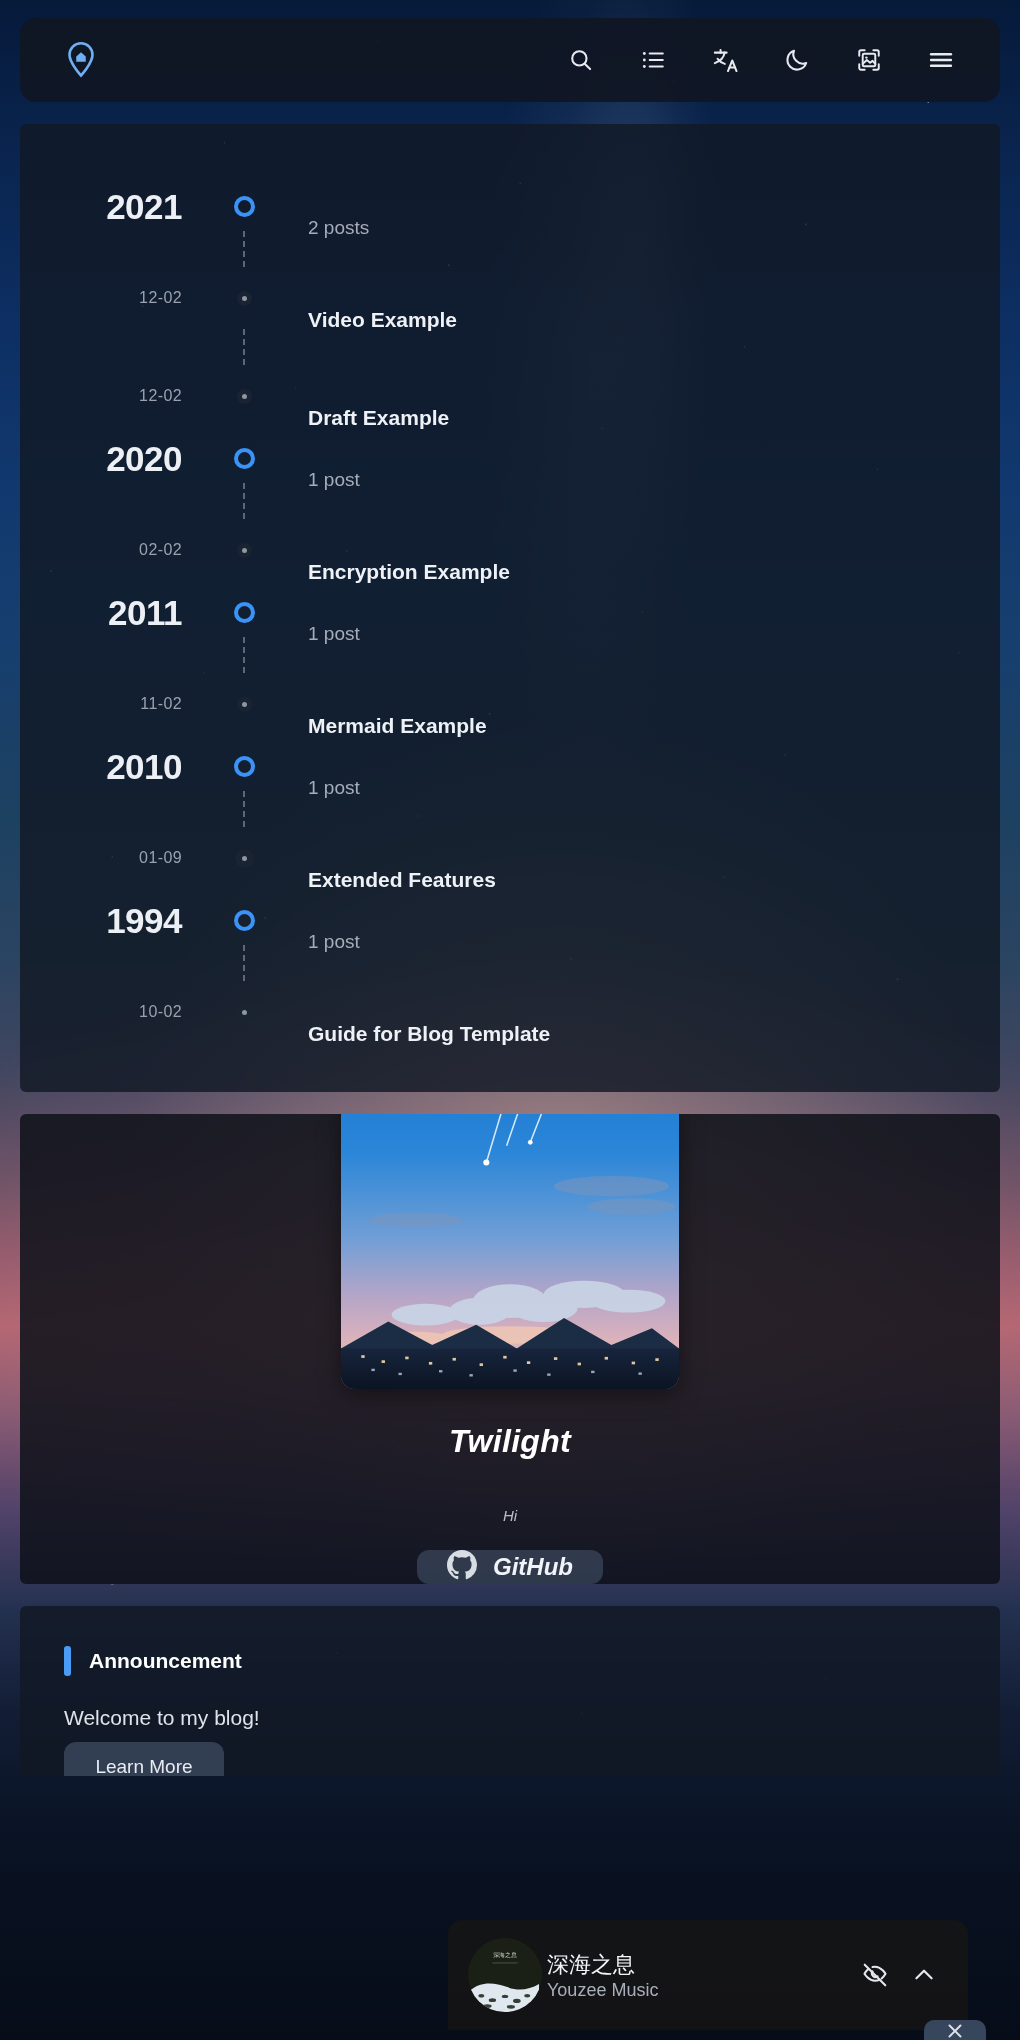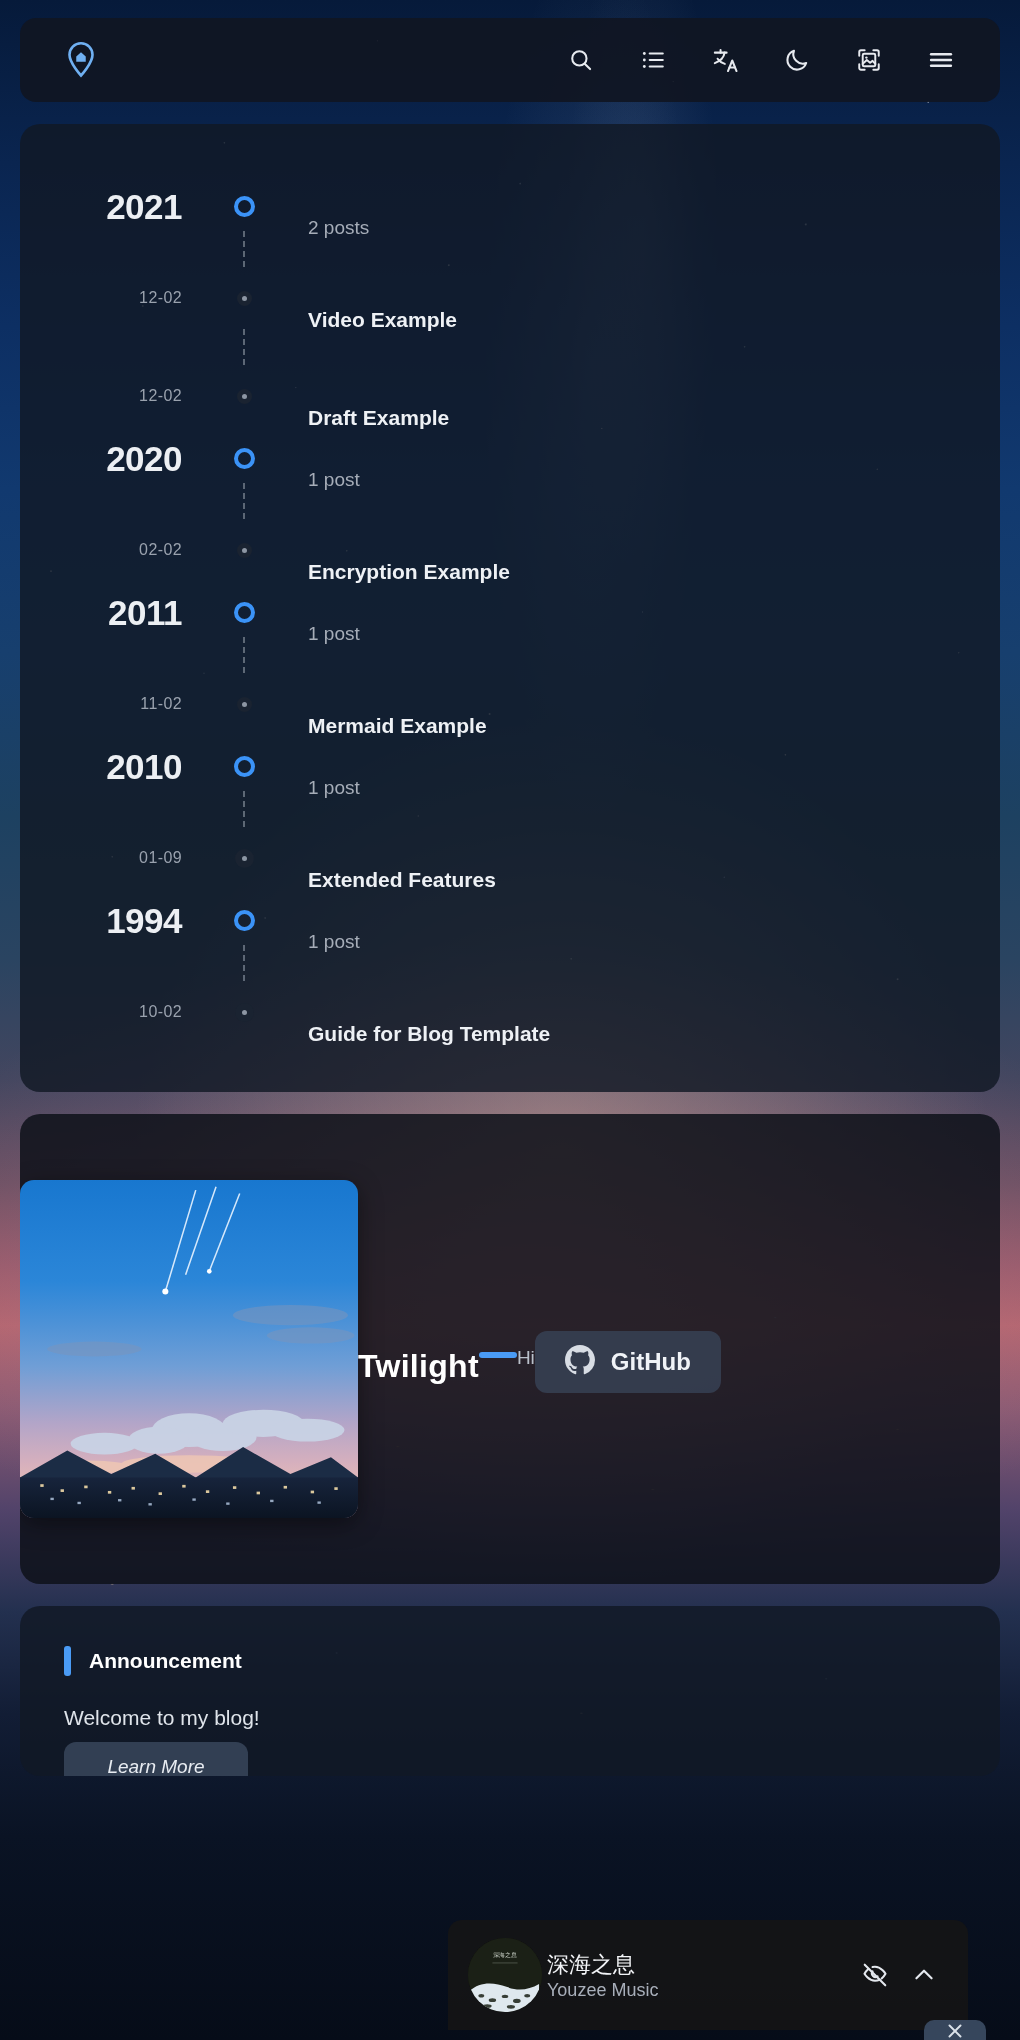--- a/index.html
+++ b/index.html
@@ -101,21 +101,21 @@
     padding:0 40px;
   }
   .logo{ width:42px; height:42px; display:flex; align-items:center; justify-content:center; cursor:pointer; }
   .nav-actions{ display:flex; align-items:center; gap:34px; }
   .nav-btn{ width:38px; height:38px; display:flex; align-items:center; justify-content:center;
             cursor:pointer; color:#e7eaef; }
   .nav-btn svg{ display:block; }
 
   
   .card{
-    margin-top:22px; border-radius:20px;
+    margin-top:22px; border-radius:6px;
     background:rgba(17,24,36,.82);
     overflow:hidden;
   }
   .archive-card{ padding:54px 0 46px; }
 
   .tl-row{ display:flex; align-items:center; }
   .tl-left{ width:196px; text-align:right; padding-right:34px; flex:none; }
   .tl-mid{ width:56px; flex:none; display:flex; justify-content:center; position:relative; }
   .tl-right{ flex:1; padding-left:36px;margin-top:43px; }
 
@@ -136,49 +136,49 @@
   .gap{ height:30px; }
   .gap .tl-mid::before{
     content:""; position:absolute; left:50%; top:-18px; bottom:-18px;
     border-left:2px dashed #77808d; transform:translateX(-1px); opacity:.75;
   }
 
   
   .profile-card{
     position:relative; height:470px;
     background:rgba(14,18,26,.86);
-    display:flex; flex-direction:row; align-items:center; justify-content:flex-start;
+    display:flex; flex-direction:column; align-items:center; justify-content:flex-end;font-style:italic;
   }
   .avatar{
     width:338px; height:338px; border-radius:14px; overflow:hidden; flex:none;
     box-shadow:0 6px 24px rgba(0,0,0,.45);
   }
   .avatar svg{ display:block; width:100%; height:100%; }
   .profile-name{ margin-top:34px; font-size:32px; font-weight:bold; color:#fff; letter-spacing:.3px; }
   .name-underline{ margin-top:11px; width:38px; height:6px; border-radius:3px; background:#4a9bf5; }
-  .profile-bio{ margin-top:18px; font-size:19px; color:#b9c0ca; }
+  .profile-bio{ margin-top:36px; font-size:15px; color:#b9c0ca; }
   .social-btn{
     margin-top:26px; height:62px; padding:0 30px; border-radius:12px;
     background:rgba(56,68,88,.78);
     display:flex; align-items:center; gap:16px; cursor:pointer;
   }
   .social-btn .gh-label{ font-size:24px; font-weight:bold; color:#f0f3f7; }
 
   
   .announce-card{ height:170px; padding:40px 44px 0; position:relative; }
   .announce-head{ display:flex; align-items:center; gap:18px; }
   .announce-bar{ width:7px; height:30px; border-radius:3px; background:#4a9bf5; flex:none; }
   .announce-title{ font-size:21px; font-weight:bold; color:#fff; }
   .announce-text{ margin-top:30px; font-size:21px; color:#dfe4ea; }
   .learn-more{
     position:absolute; left:44px; top:136px;
-    width:184px; height:50px; border-radius:12px 12px 0 0;
+    width:160px; height:50px; border-radius:12px 12px 0 0;
     background:rgba(56,70,92,.85);
     display:flex; align-items:center; justify-content:center;
-    font-size:19px; color:#e8ecf2; cursor:pointer; overflow:hidden;font-style:italic;
+    font-size:19px; color:#e8ecf2; cursor:pointer; overflow:hidden;
   }
 
   
   .music-widget{
     position:absolute; left:448px; top:1920px; width:520px; height:110px;
     border-radius:14px 14px 0 0;
     background:rgba(20,20,22,.93);
     display:flex; align-items:center; padding:0 22px 0 20px; gap:5px; z-index:9;
   }
   .album-art{ width:74px; height:74px; border-radius:50%; overflow:hidden; flex:none; background:#14170f; }

